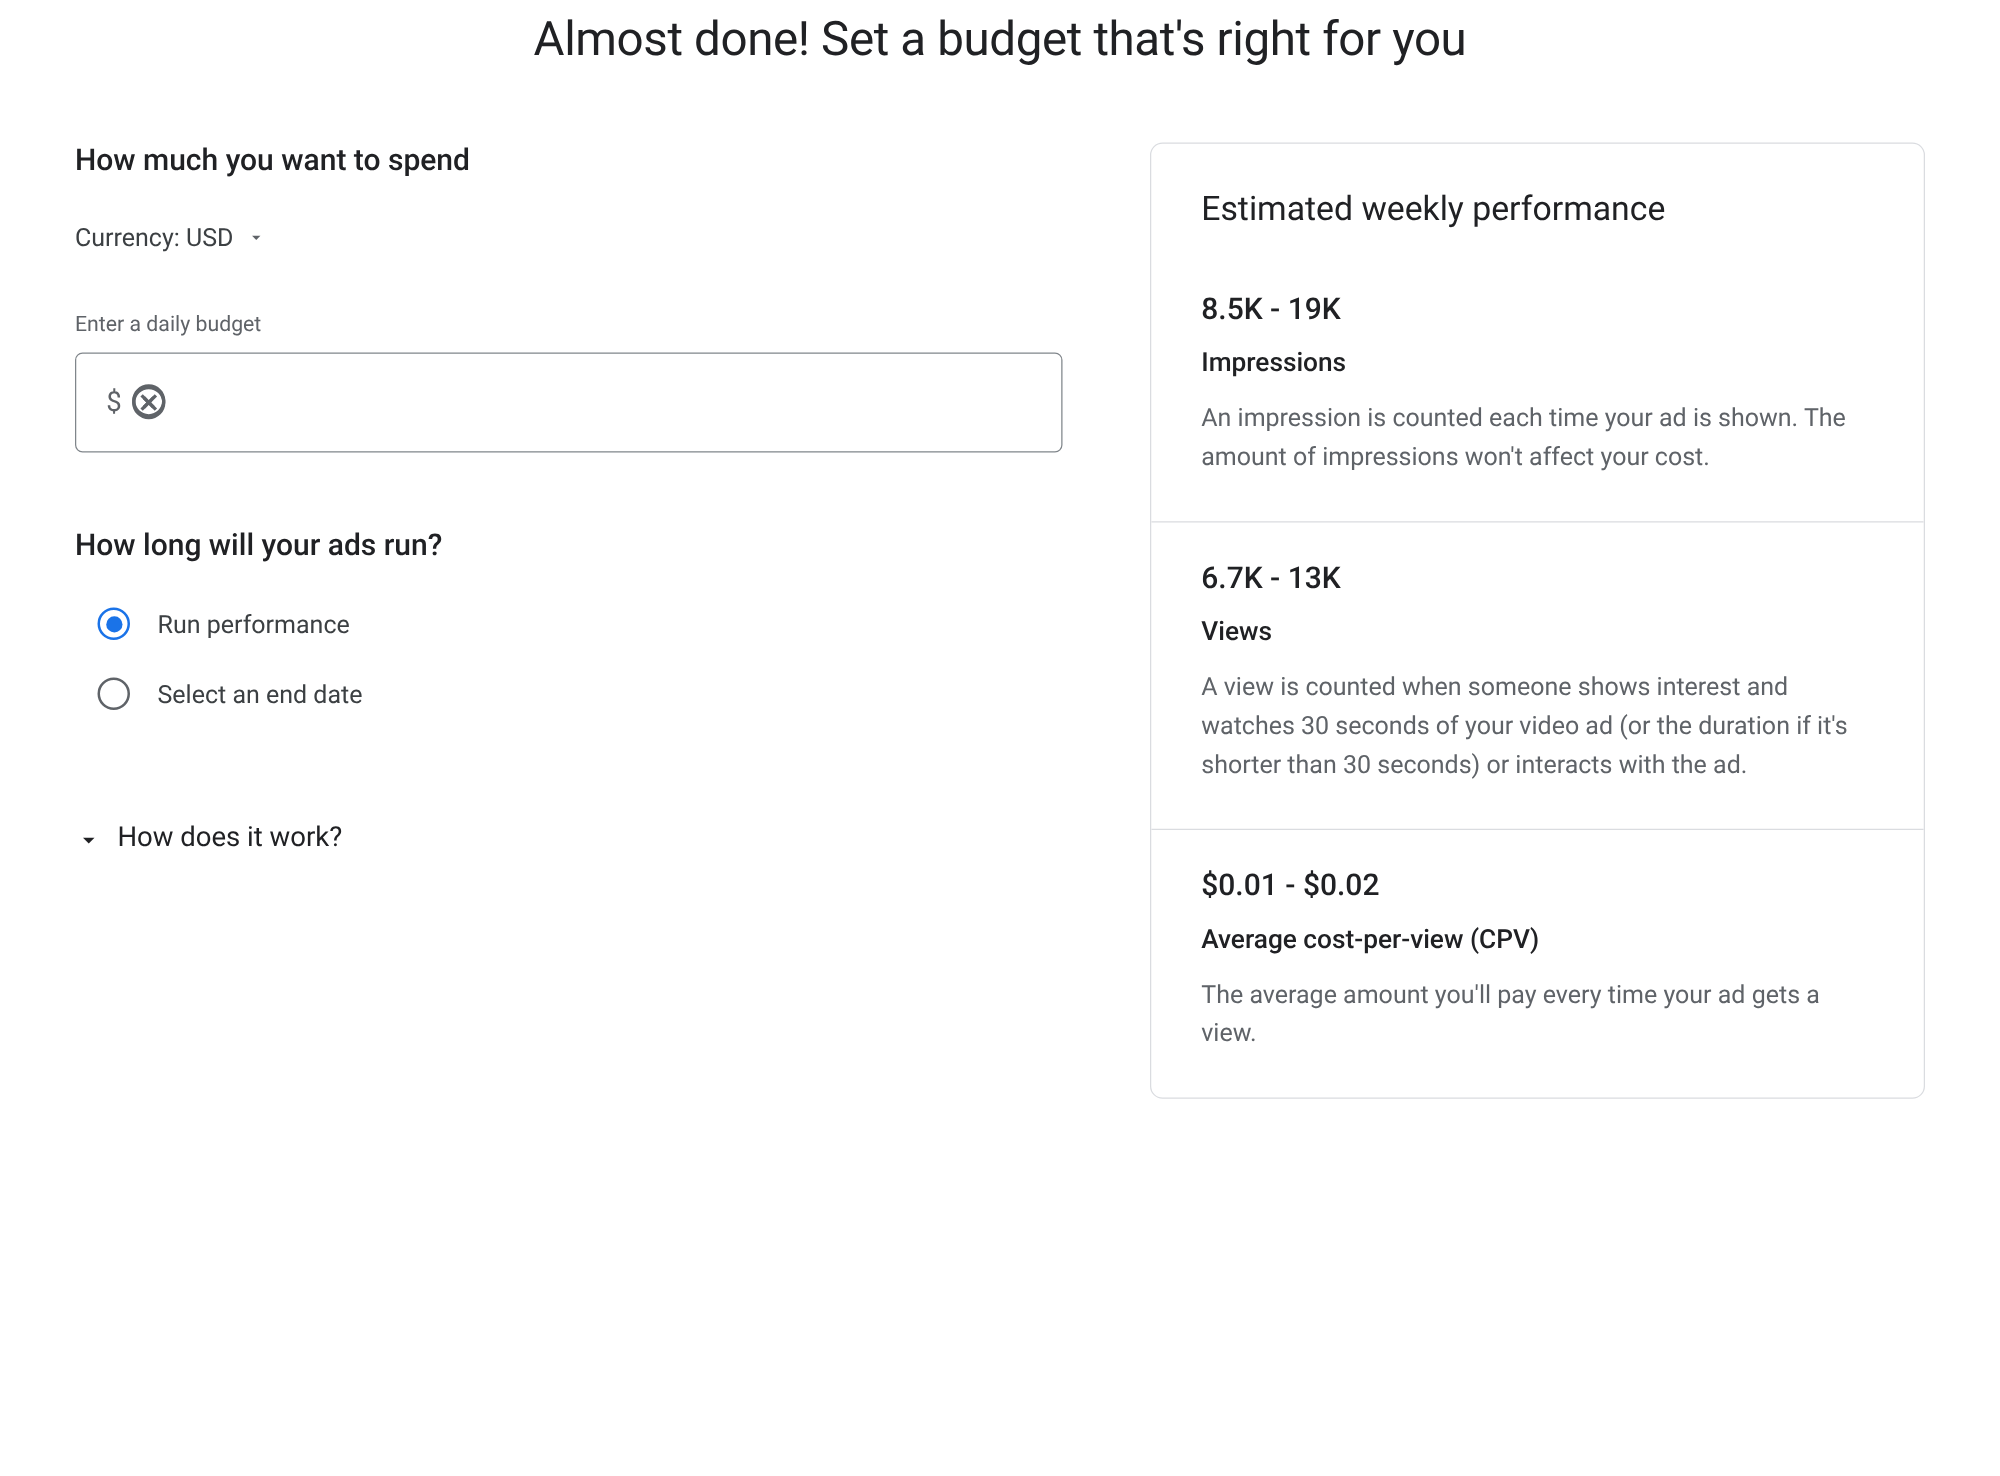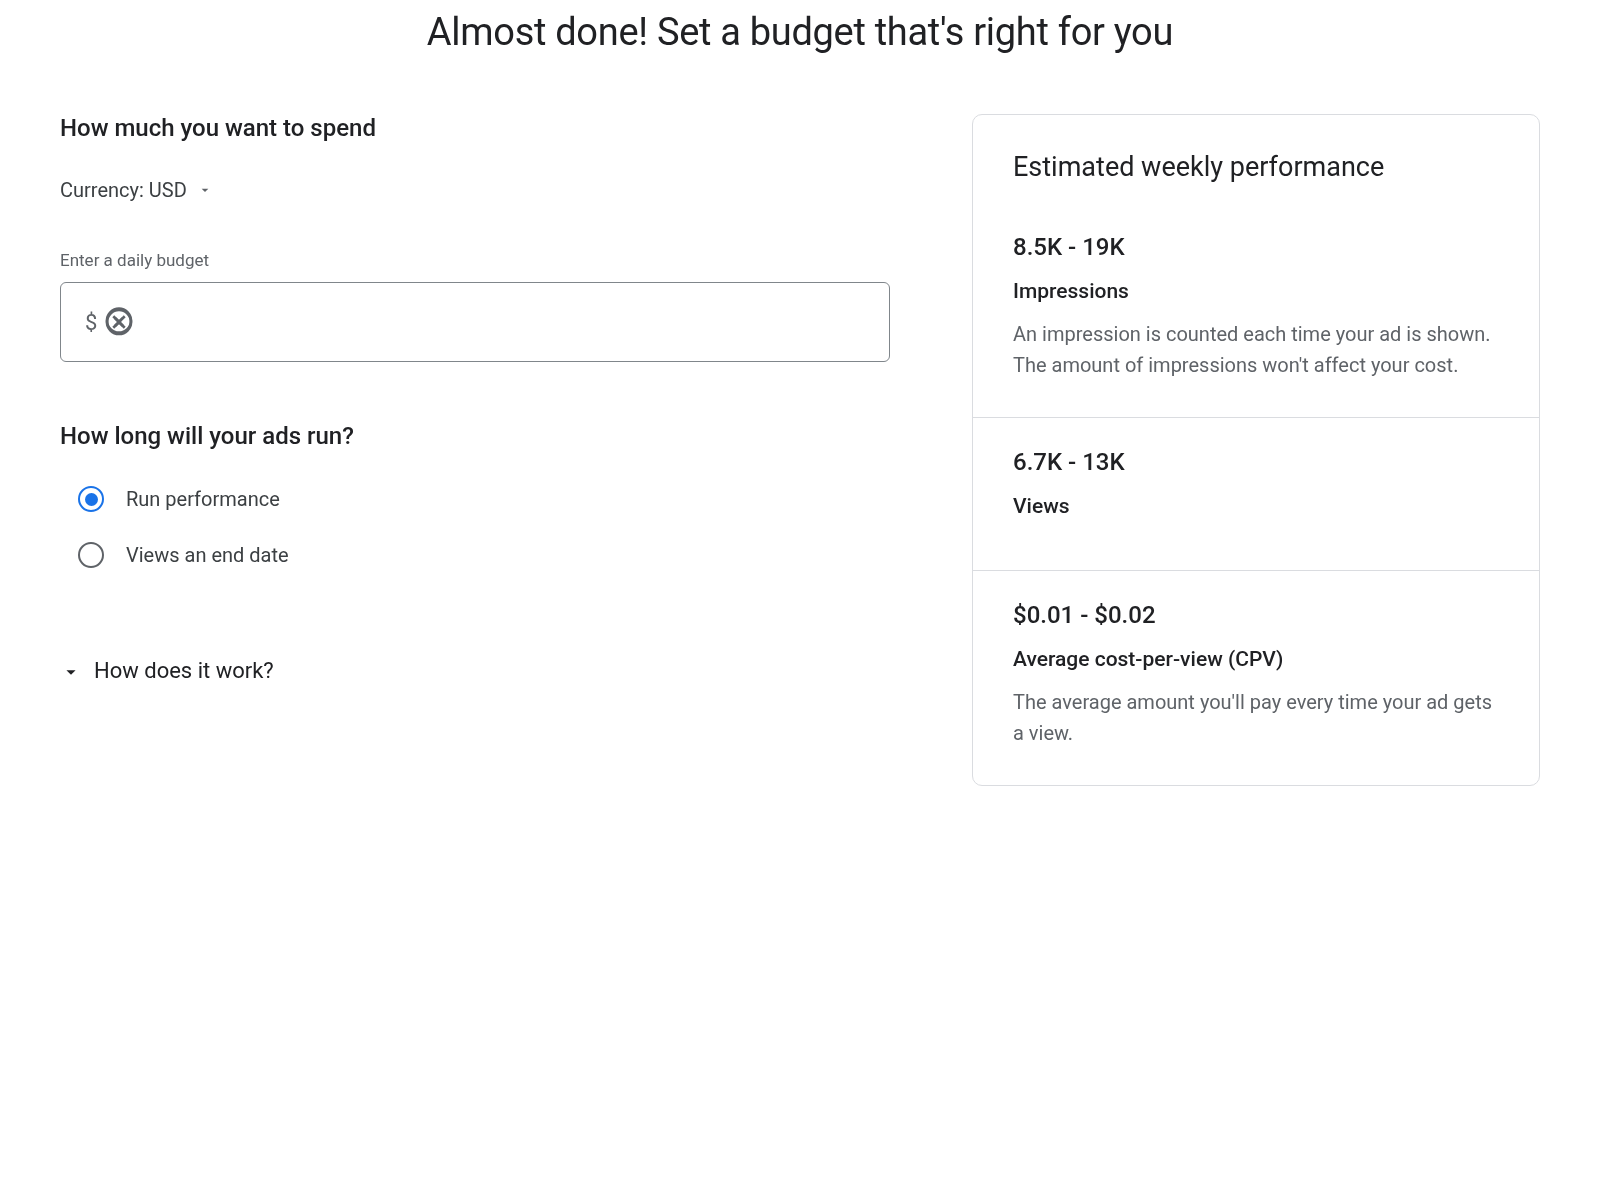--- a/index.html
+++ b/index.html
@@ -26,21 +26,21 @@
       display: flex;
       gap: 70px;
       align-items: flex-start;
       margin-top: 44px;
     }
     .left-col {
       flex: 1;
       min-width: 0;
     }
     .right-col {
-      width: 568px;
+      width: 620px;
       border: 1px solid #dadce0;
       border-radius: 10px;
       overflow: hidden;
     }
     .section-heading {
       font-size: 24px;
       font-weight: 500;
       color: #202124;
       margin-bottom: 36px;
     }
@@ -228,21 +228,21 @@
 
       <div class="radio-group">
         <div class="radio-row">
           <span class="radio-circle selected">
               <span class="radio-dot"></span>
             </span>
           <span class="radio-label">Run performance</span>
         </div>
         <div class="radio-row">
           <span class="radio-circle"></span>
-          <span class="radio-label">Views an end date</span>
+          <span class="radio-label">Select an end date</span>
         </div>
       </div>
     </div>
 
     <div class="expand-row">
       <svg class="chev" viewBox="0 0 24 24">
           <path d="M7 10l5 5 5-5z"></path>
         </svg>
       <span class="expand-label">How does it work?</span>
     </div>
@@ -254,20 +254,21 @@
 
     <div class="metric-block">
       <div class="metric-value">8.5K - 19K</div>
       <div class="metric-title">Impressions</div>
       <div class="metric-desc">An impression is counted each time your ad is shown. The amount of impressions won't affect your cost.</div>
     </div>
 
     <div class="metric-block">
       <div class="metric-value">6.7K - 13K</div>
       <div class="metric-title">Views</div>
+      <div class="metric-desc">A view is counted when someone shows interest and watches 30 seconds of your video ad (or the duration if it's shorter than 30 seconds) or interacts with the ad.</div>
     </div>
 
     <div class="metric-block">
       <div class="metric-value">$0.01 - $0.02</div>
       <div class="metric-title">Average cost-per-view (CPV)</div>
       <div class="metric-desc">The average amount you'll pay every time your ad gets a view.</div>
     </div>
   </div>
 
 </div>

